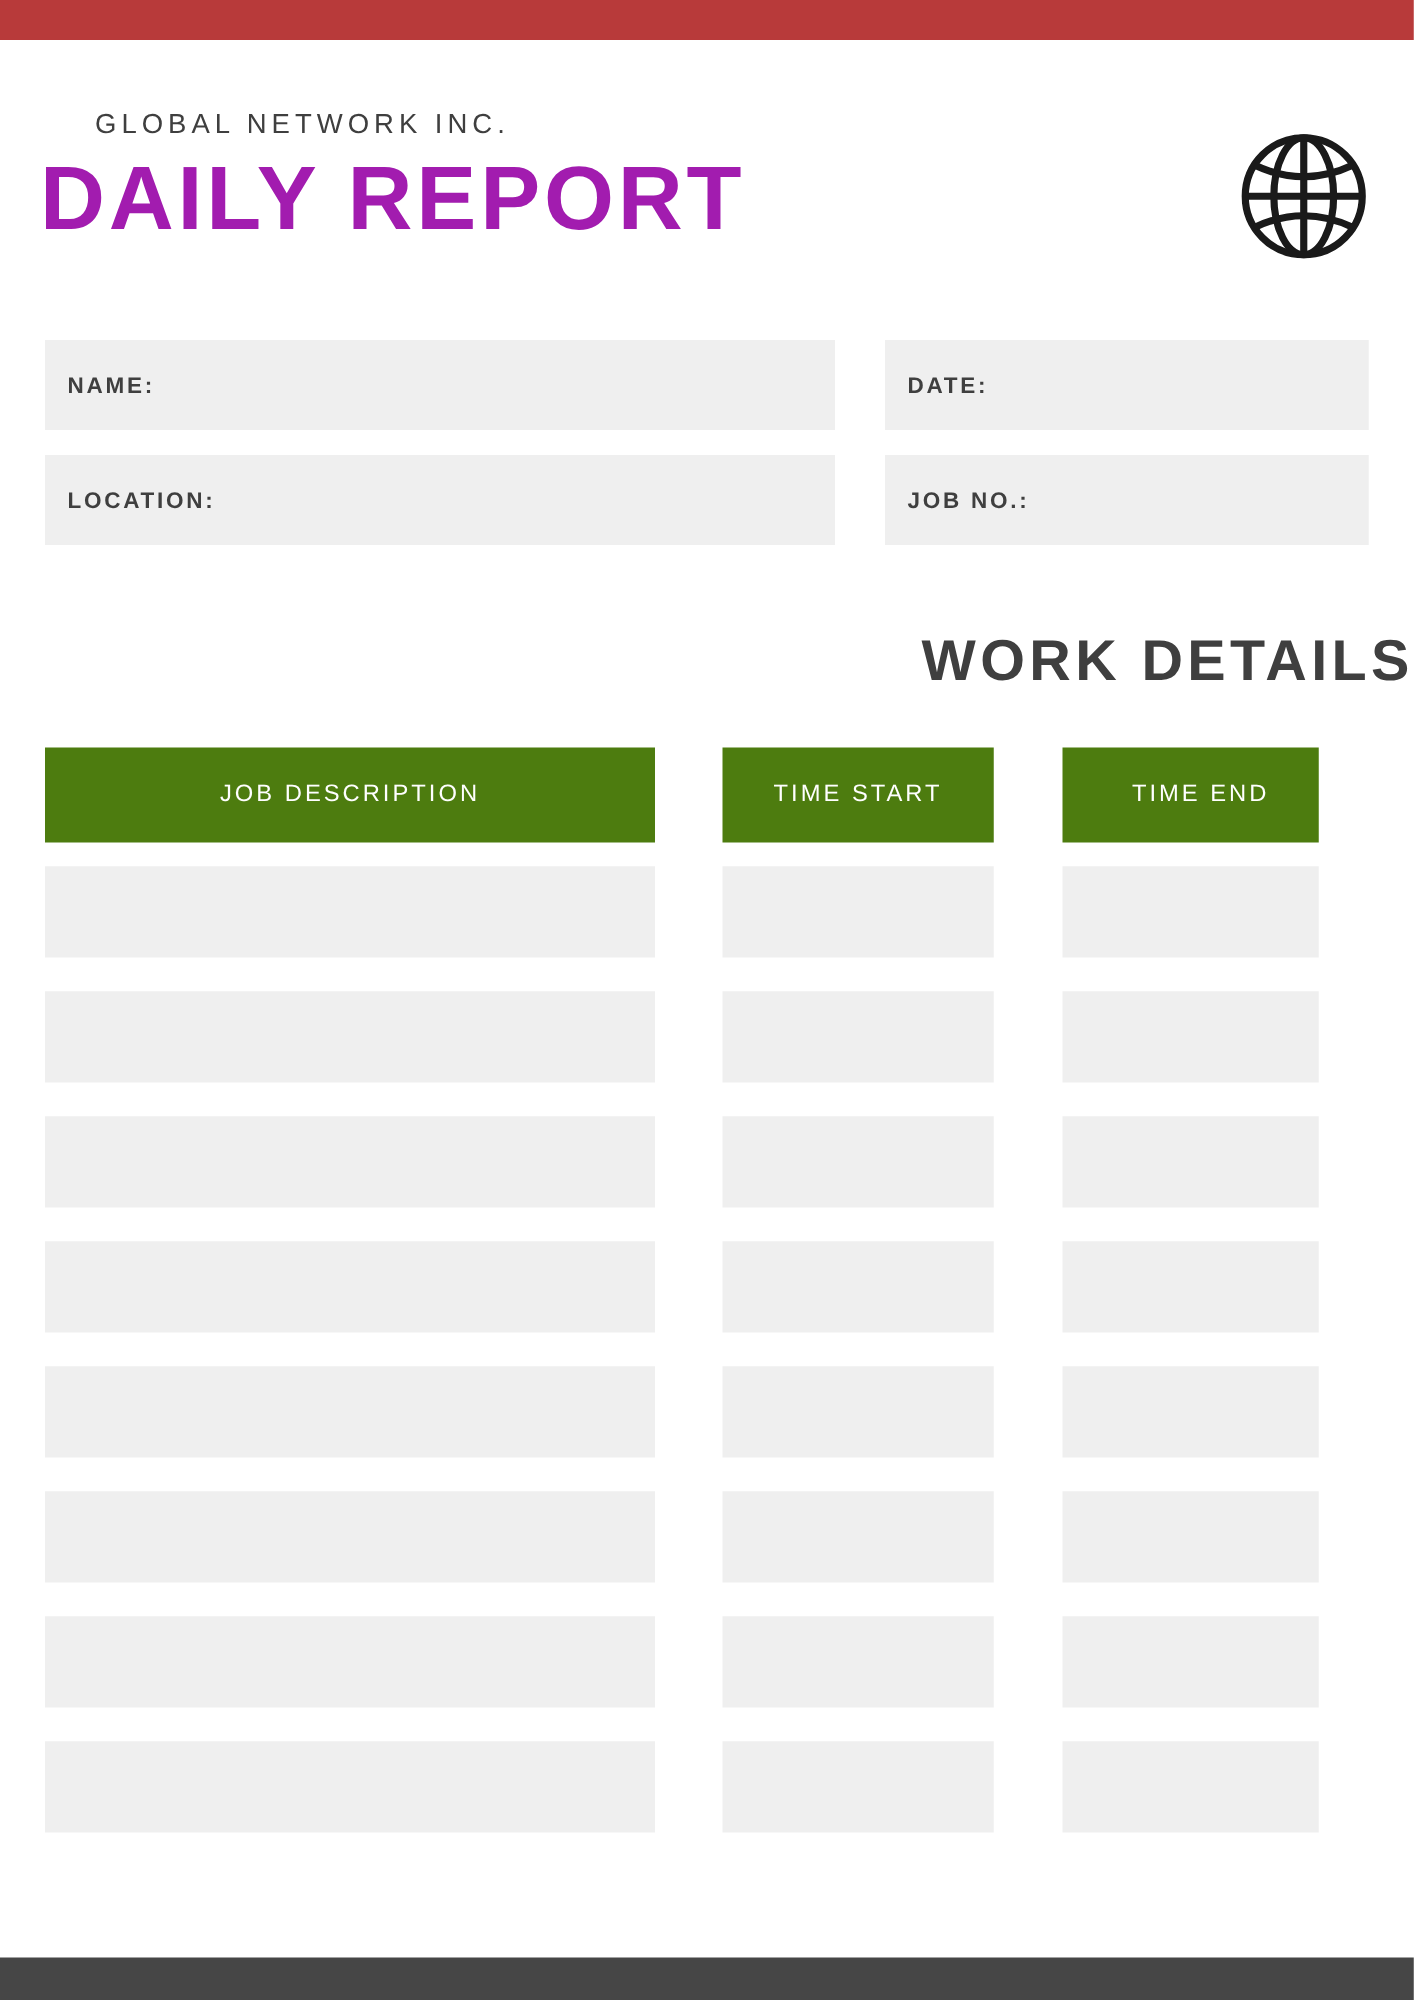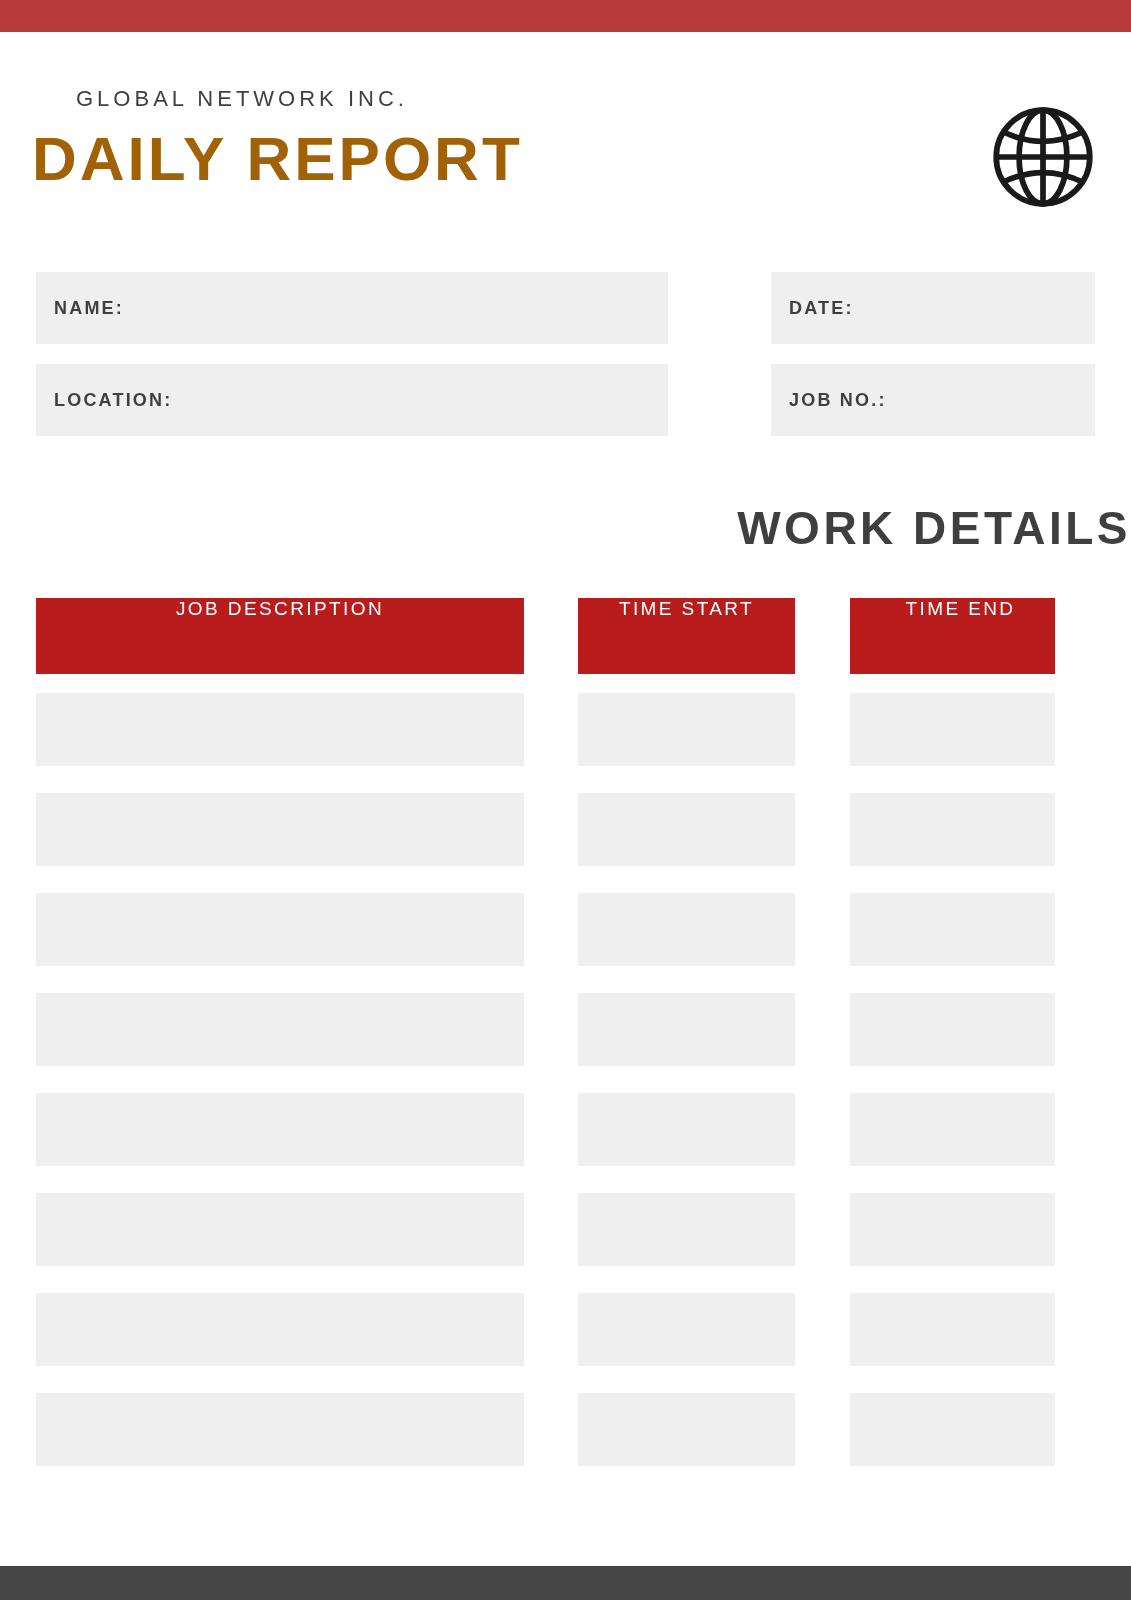--- a/index.html
+++ b/index.html
@@ -58,24 +58,24 @@
     letter-spacing: 4.0px;
     color: #3f3f3f;
     font-weight: 400;
     white-space: nowrap;
     margin-left: 40px;
   }
   .doc-title {
     position: absolute;
     top: 84px;
     left: -4px;
-    font-size: 62px;
+    font-size: 72px;
     line-height: 86px;
     letter-spacing: 3px;
-    color: #a16207;
+    color: #a21caf;
     font-weight: bold;
     white-space: nowrap;
   }
   .globe-icon {
     position: absolute;
     top: 73px;
     right: 0px;
     width: 104px;
     height: 104px;
   }
@@ -99,21 +99,21 @@
   }
   .field {
     background: #efefef;
     height: 72px;
     display: flex;
     align-items: center;
     box-sizing: border-box;
     padding-left: 18px;
   }
   .field.wide  { width: 632px; }
-  .field.narrow{ width: 324px; }
+  .field.narrow{ width: 387px; }
   .field-label {
     font-size: 18px;
     letter-spacing: 2.2px;
     color: #3f3f3f;
     font-weight: 700;
     white-space: nowrap;
   }
 
   
   .section-title {
@@ -133,23 +133,24 @@
     position: absolute;
     top: 598px;
     left: 36px;
     width: 1059px;
   }
   .table-head {
     display: flex;
     margin-bottom: 19px;
   }
   .th {
-    background: #b91c1c;
+    background: #4d7c0f;
     height: 76px;
     display: flex;
+    align-items: center;
     justify-content: center;
     box-sizing: border-box;
   }
   .col-1 { width: 488px; }
   .col-2 { width: 217px; }
   .col-3 { width: 205px; padding-left: 16px; }
   .gap-a { width: 54px; }
   .gap-b { width: 55px; }
   .th-label {
     color: #ffffff;

